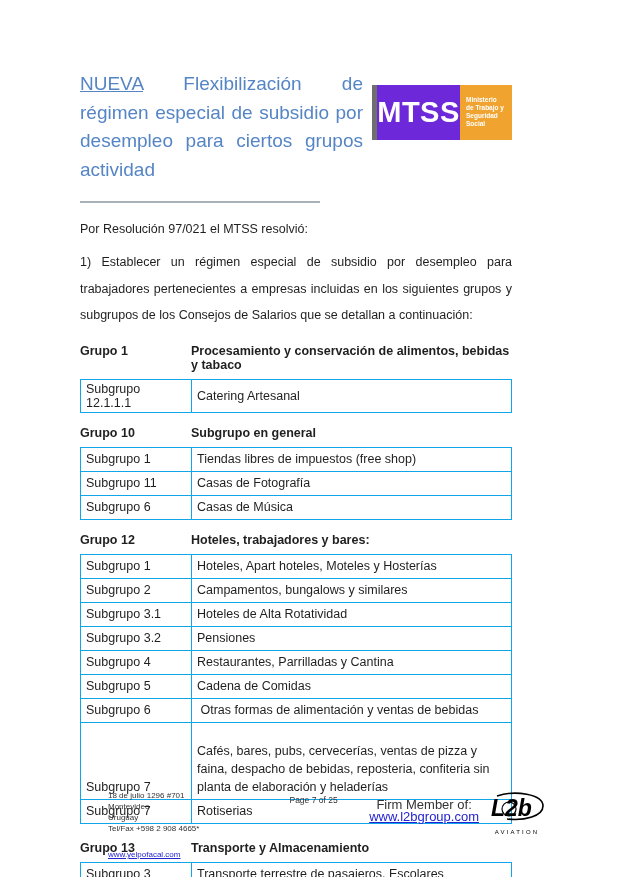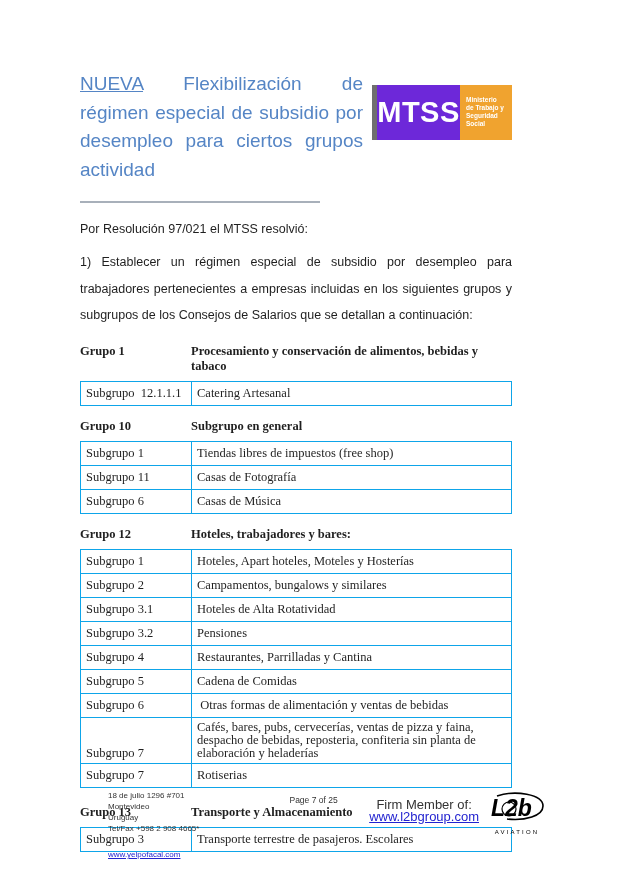--- a/index.html
+++ b/index.html
@@ -69,21 +69,21 @@
   
   .intro1 { margin-top: 19px; font-size: 12.5px; }
   .intro2 {
     margin-top: 13px;
     font-size: 12.5px;
     line-height: 26.5px;
     text-align: justify;
   }
 
   
-  .section { margin-top: 13px; font-family: Liberation Serif, serif; }
+  .section { margin-top: 13px; }
   .group-header {
     display: flex;
     font-weight: 700;
     font-size: 12.5px;
     margin-bottom: 7px;
   }
   .group-name { width: 111px; flex-shrink: 0; }
   .group-desc { flex: 1; }
   table.sub-table {
     border-collapse: collapse;
@@ -92,21 +92,21 @@
     table-layout: fixed;
   }
   table.sub-table td {
     border: 1px solid #0ea5e9;
     padding: 2px 5px;
     height: 24px;
     white-space: pre-wrap;
     vertical-align: middle;
   }
   td.c1 { width: 111px; }
-  tr.tall td { height: auto; padding-top: 3px; padding-bottom: 3px; line-height: 13px; margin-left: 12px; }
+  tr.tall td { height: auto; padding-top: 19px; padding-bottom: 3px; line-height: 18px; margin-left: 12px; }
   tr.tall td.c1 { vertical-align: bottom; }
 
   
   .footer {
     position: absolute;
     left: 108px;
     top: 790px;
     width: 437px;
     display: flex;
     align-items: flex-start;

